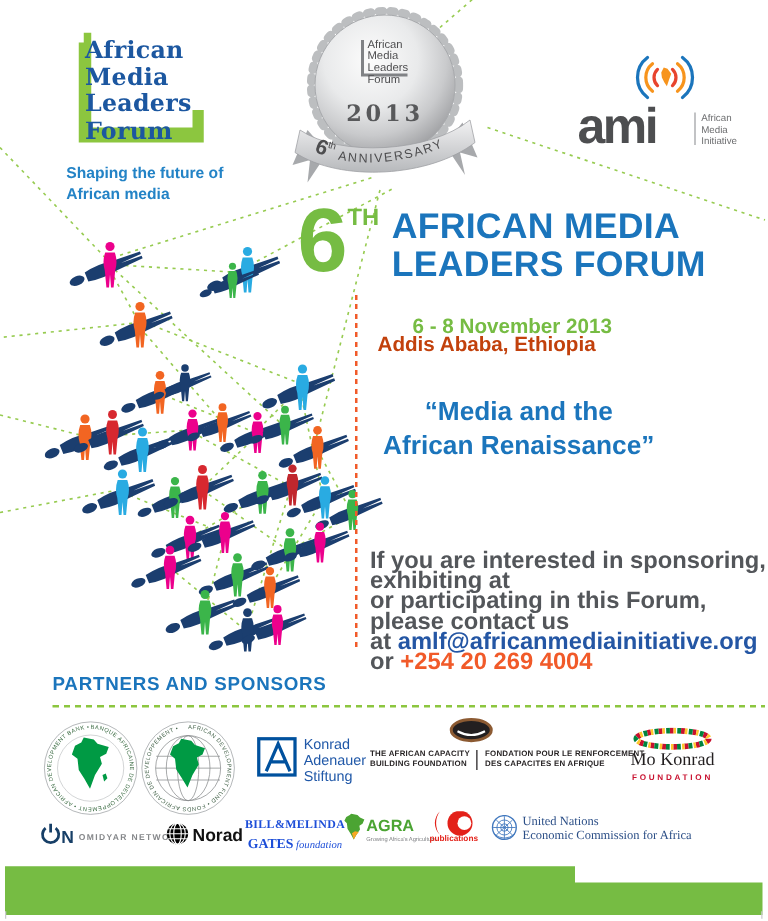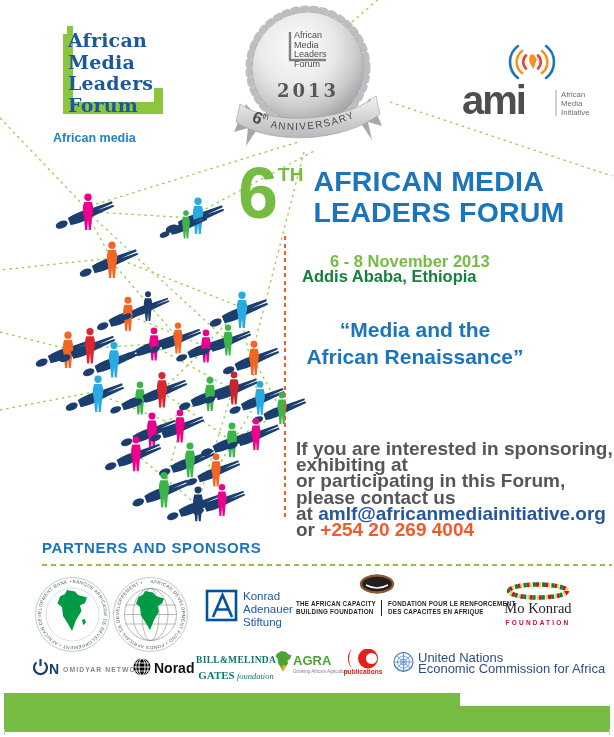--- a/index.html
+++ b/index.html
@@ -19,46 +19,46 @@
   .ami{left:460px;top:36px;}
   
   .title{left:238px;top:160px;display:flex;}
   .title .six{color:#76BC43;font-weight:bold;font-size:72px;line-height:66px;}
   .title .ord{color:#76BC43;font-weight:bold;font-size:19px;vertical-align:top;line-height:22px;display:inline-block;margin-top:4px;}
   .title .words{margin-left:10px;margin-top:6px;color:#1B75BC;font-weight:bold;font-size:28.5px;line-height:30.5px;letter-spacing:.2px;}
   
   .odivider{left:284px;top:236px;width:2.4px;height:284px;
     background:repeating-linear-gradient(180deg,#F15A29 0 4px,transparent 4px 7.5px);}
   .date{left:302px;top:252px;color:#76BC43;font-weight:bold;font-size:16.5px;margin-left:28px;}
-  .loc{left:302px;top:267px;color:#15803d;font-weight:bold;font-size:16.5px;}
+  .loc{left:302px;top:267px;color:#c2410c;font-weight:bold;font-size:16.5px;}
   .theme{left:295px;top:316px;width:240px;text-align:center;color:#1B75BC;font-weight:bold;
     font-size:21px;line-height:27px;}
   .contact{left:296px;top:441px;color:#53565A;font-weight:bold;font-size:19px;line-height:16.2px;}
   .contact .email{color:#2456A4;text-decoration:none;}
   .contact .phone{color:#F15A29;}
   
   .pheading{left:42px;top:539px;color:#1B75BC;font-weight:bold;font-size:15px;letter-spacing:.6px;}
   .prule{left:42px;top:564px;width:570px;height:2px;
     background:repeating-linear-gradient(90deg,#8CC63F 0 5px,transparent 5px 9px);}
   .kas-text{left:243px;top:590px;color:#2058A8;font-size:11.5px;line-height:13px;}
   .acbf-text{left:296px;top:600px;color:#231F20;font-weight:bold;font-size:6.3px;line-height:8px;letter-spacing:.2px;}
   .acbf-sep{left:381px;top:600px;width:1px;height:16px;background:#231F20;}
   .acbf-fr{left:388px;top:600px;color:#231F20;font-weight:bold;font-size:6.3px;line-height:8px;letter-spacing:.2px;}
   .mo{left:492px;top:600px;width:92px;text-align:center;}
   .mo .name{font-family:"Liberation Serif",serif;font-size:14.5px;color:#231F20;}
   .mo .sub{font-size:6.5px;color:#C8102E;letter-spacing:2.2px;font-weight:bold;margin-top:2px;}
-  .gates{left:196px;top:655px;width:80px;text-align:center;color:#0f766e;
+  .gates{left:196px;top:655px;width:80px;text-align:center;color:#1d4ed8;
     font-family:"Liberation Serif",serif;font-weight:bold;}
   .gates .l1{font-size:9.5px;letter-spacing:.3px;}
   .gates .l2{font-size:11px;}
   .gates .l3{font-style:italic;font-size:8.5px;font-weight:normal;}
   .agra-text{left:293px;top:653px;color:#4BA433;font-weight:bold;font-size:13px;}
   .agra-tag{left:293px;top:669px;color:#808285;font-size:4.6px;}
   .ic-text{left:340px;top:668px;width:46px;text-align:center;color:#E32119;font-weight:bold;font-size:6.6px;}
-  .un-text{left:418px;top:653px;color:#2C4F87;font-family:Liberation Sans, sans-serif;font-size:13px;line-height:10.5px;}
+  .un-text{left:418px;top:653px;color:#2C4F87;font-family:Liberation Serif, serif;font-size:10px;line-height:10.5px;}
   
   .footL{left:4px;top:693px;width:456px;height:39px;background:#76BC43;}
   .footR{left:460px;top:706px;width:150px;height:26px;background:#76BC43;}
   .crop{width:1px;height:6px;background:#C9CBCD;}
   svg text{font-family:"Liberation Sans",sans-serif;}
   .serif{font-family:"Liberation Serif",serif;}
 </style>
 </head>
 <body>
 
@@ -240,20 +240,21 @@
     <svg class="bracket" width="120" height="98" viewBox="0 0 120 98">
       <path d="M10,8 L14,8 L14,0 L20,0 L20,76 L101,76 L101,62 L110,62 L110,88 L10,88 Z" fill="#8CC63F"></path>
     </svg>
     <div class="wordmark">
       <div>African</div>
       <div>Media</div>
       <div>Leaders</div>
       <div>Forum</div>
     </div>
     <div class="tagline">
+      <div>Shaping the future of</div>
       <div>African media</div>
     </div>
   </div>
 
   <svg class="abs medal" width="152" height="156" viewBox="0 0 152 156">
     <defs>
       <radialGradient id="silverG" cx="40%" cy="32%" r="75%">
         <stop offset="0" stop-color="#FCFCFC"></stop>
           <stop offset="0.45" stop-color="#E9EAEB"></stop>
         <stop offset="0.72" stop-color="#C9CACC"></stop>

